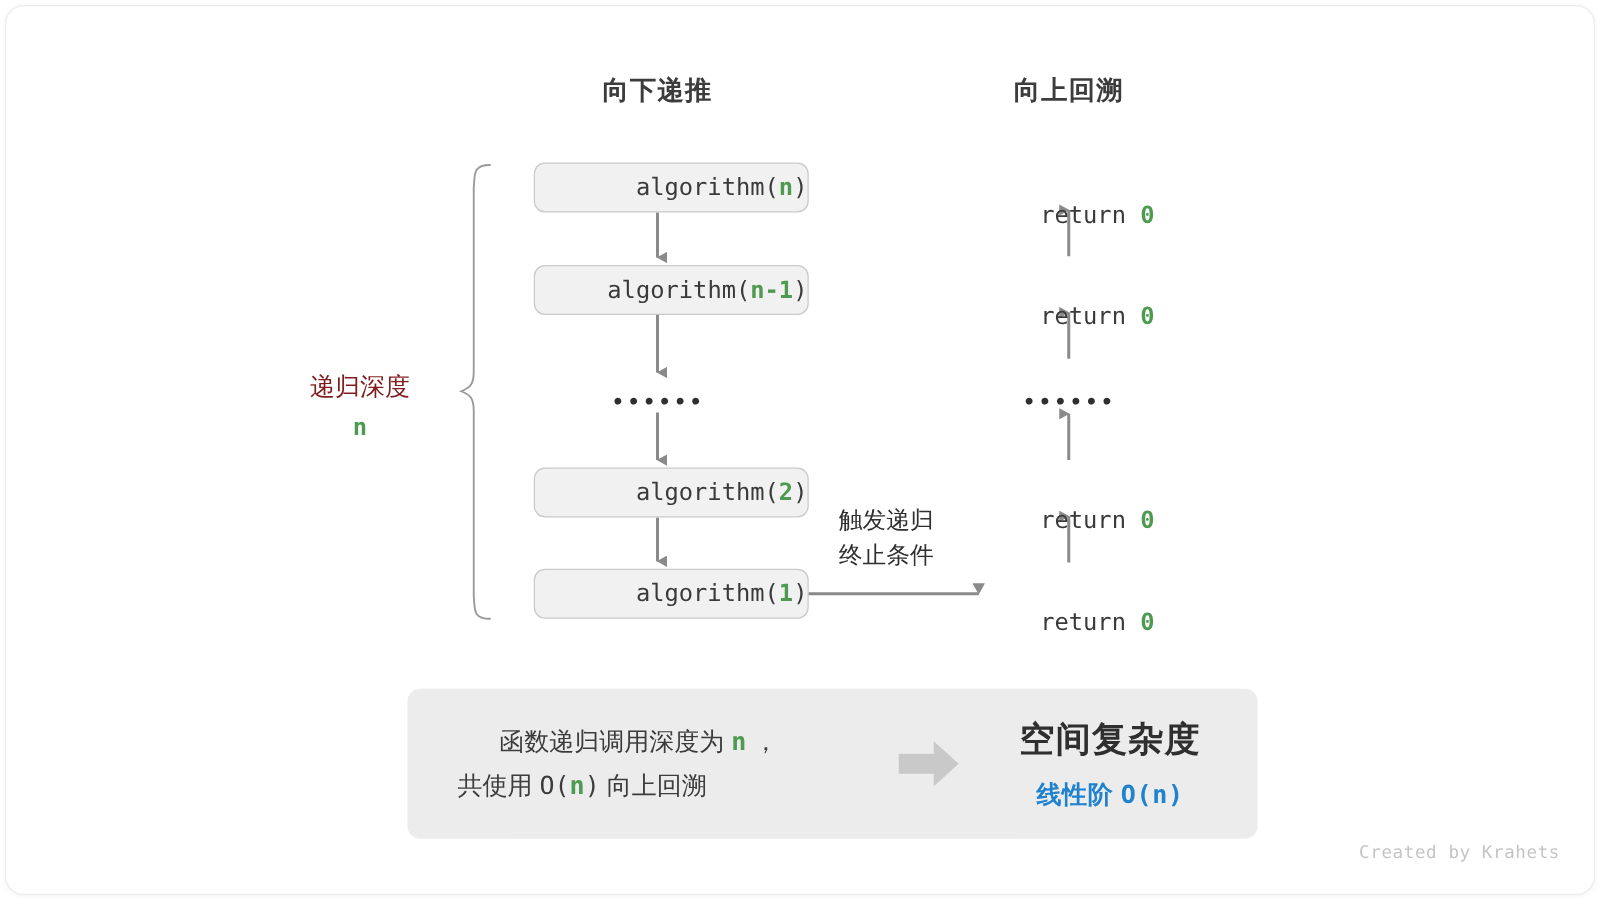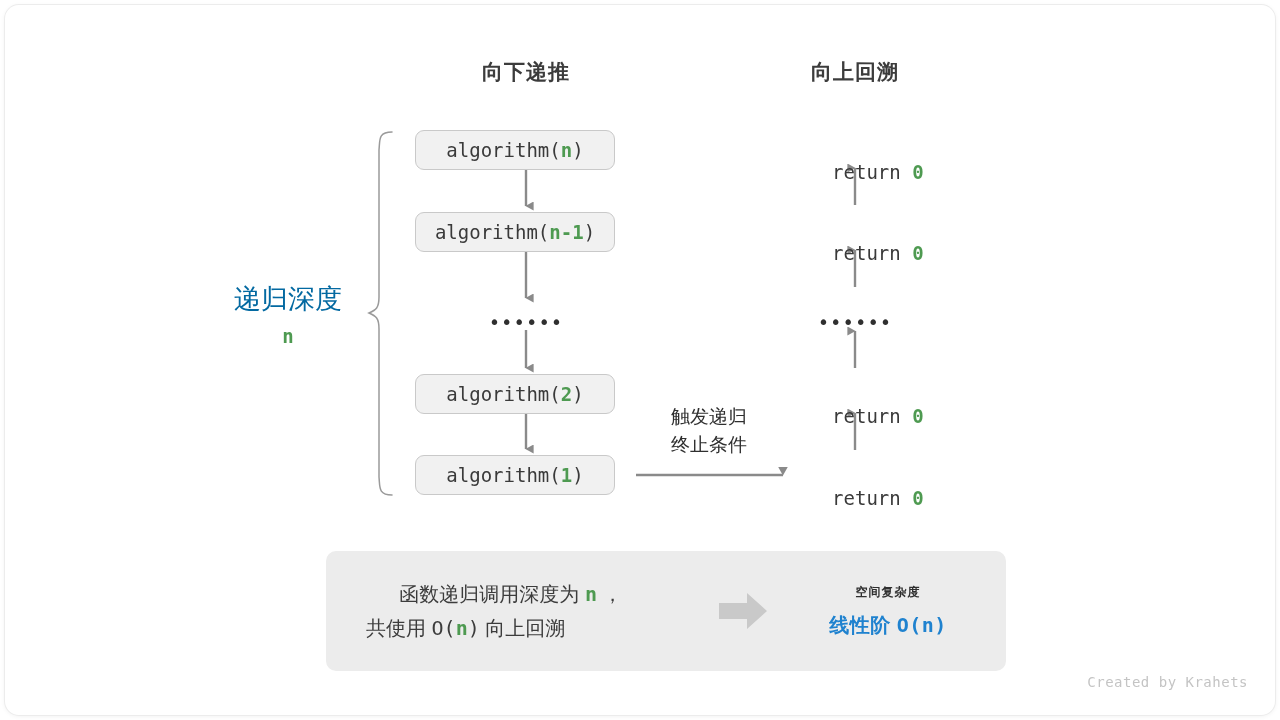--- a/index.html
+++ b/index.html
@@ -41,30 +41,30 @@
     font-weight: bold;
     color: #3c3c3c;
     letter-spacing: 1px;
     white-space: nowrap;
     transform: translateX(-50%);
   }
 
   
   .call-box {
     position: absolute;
-    width: 200px;
+    width: 220px;
     height: 40px;
-    left: 415px;
+    left: 427px;
     border: 1px solid #c9c9c9;
     border-radius: 9px;
     background: #f1f1f1;
     box-sizing: border-box;
     display: flex;
     align-items: center;
-    justify-content: center;
+    justify-content: flex-end;
     font-family: "DejaVu Sans Mono", "Liberation Mono", monospace;
     font-size: 19px;
     color: #3a3a3a;
     white-space: pre;
   }
   .call-box .num {
     color: #4e9a51;
     font-weight: bold;
   }
 
@@ -108,22 +108,23 @@
   #depth-label {
     position: absolute;
     left: 288px;
     top: 281px;
     transform: translateX(-50%);
     text-align: center;
     white-space: nowrap;
   }
   #depth-label .zh {
     display: block;
-    font-size: 27px;
-    color: #0369a1;
+    font-size: 20px;
+    color: #7f1d1d;
+    margin-top: 15px;
   }
   #depth-label .var {
     display: block;
     margin-top: 8px;
     font-family: "DejaVu Sans Mono", "Liberation Mono", monospace;
     font-size: 19px;
     font-weight: bold;
     color: #4e9a51;
   }
 
@@ -177,21 +178,21 @@
     align-items: center;
     justify-content: center;
   }
   #summary-right {
     flex: 1;
     text-align: center;
     padding-right: 10px;
   }
   #summary-right .cx-title {
     display: block;
-    font-size: 12px;
+    font-size: 28px;
     font-weight: bold;
     color: #2f2f2f;
     letter-spacing: 1px;
     white-space: nowrap;
   }
   #summary-right .cx-value {
     display: block;
     margin-top: 11px;
     font-size: 20px;
     font-weight: bold;

